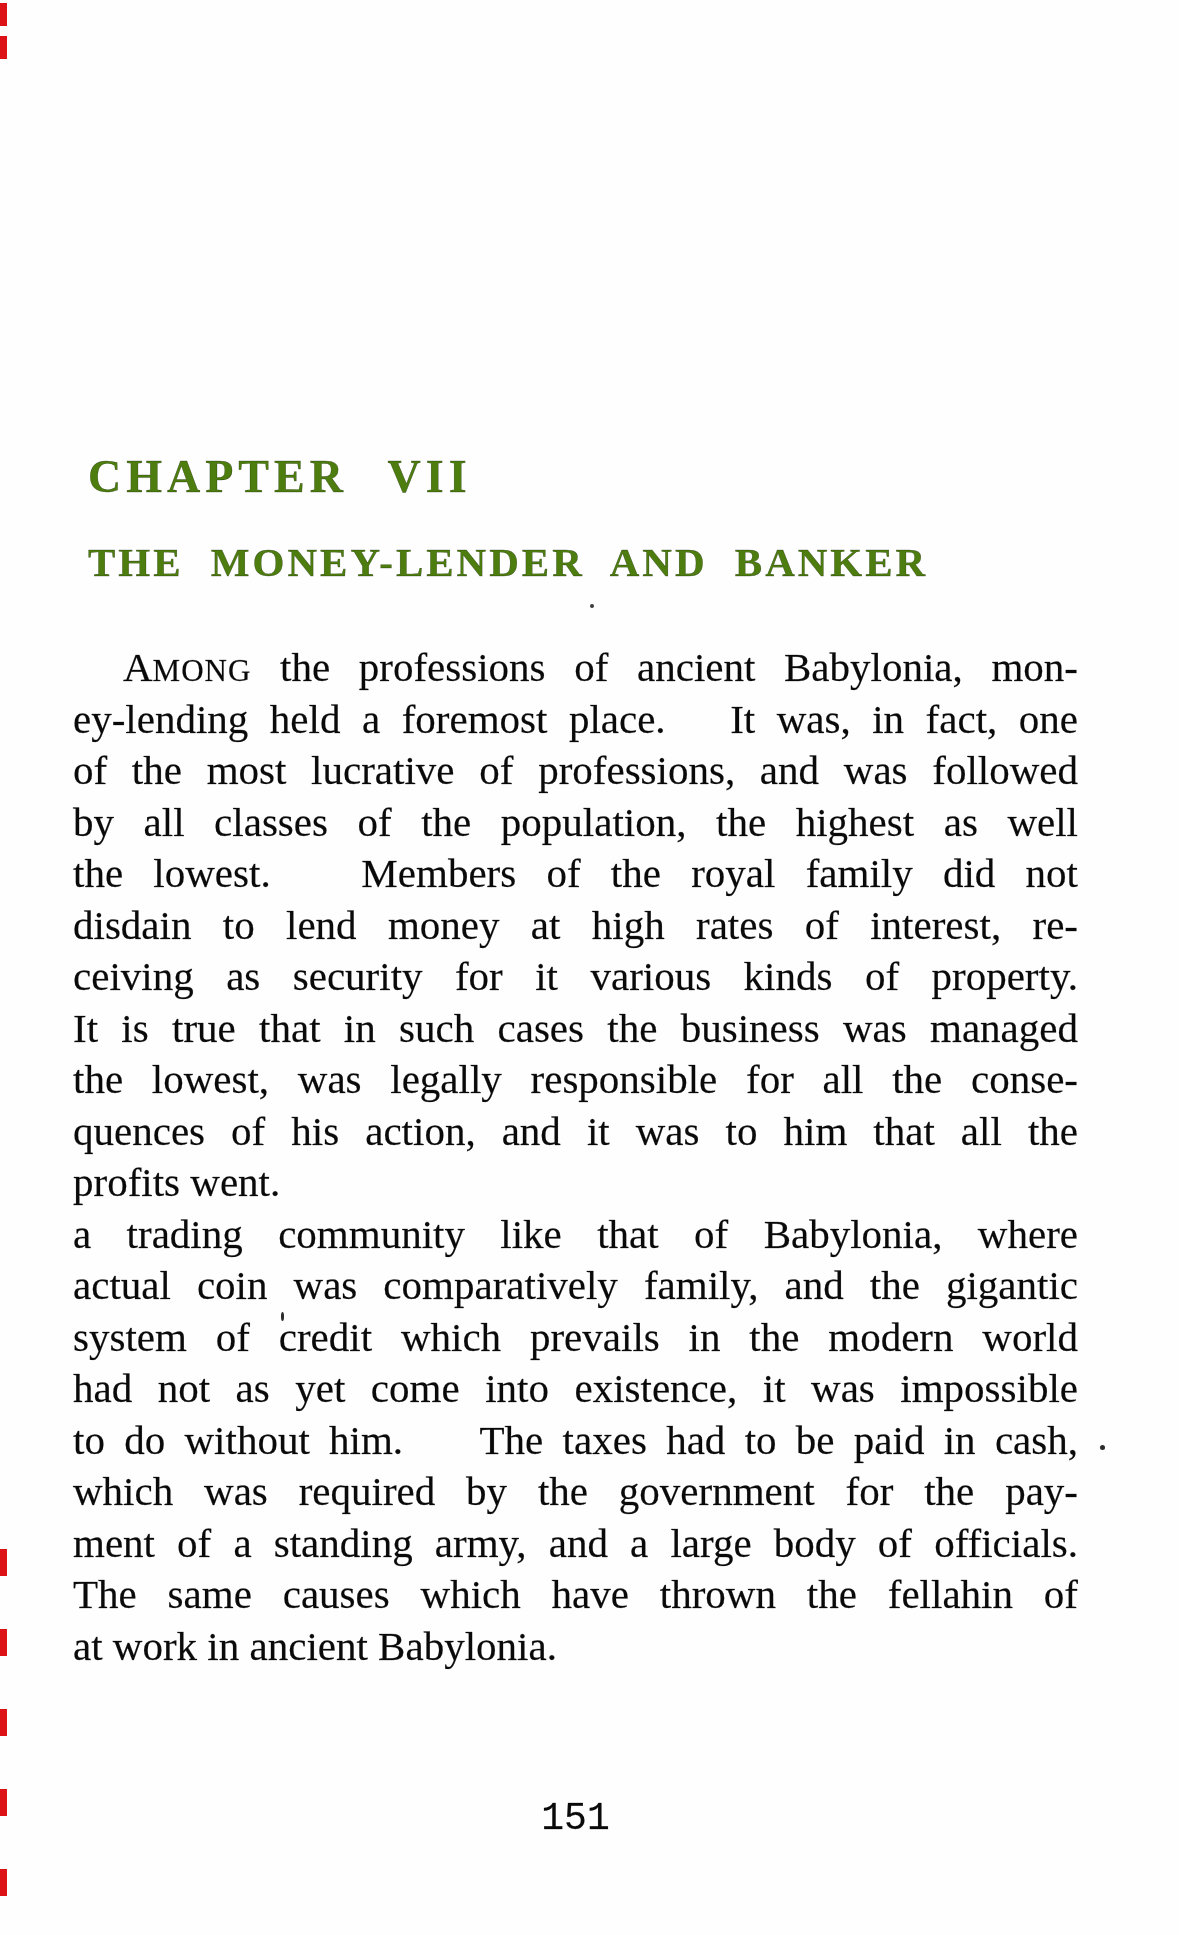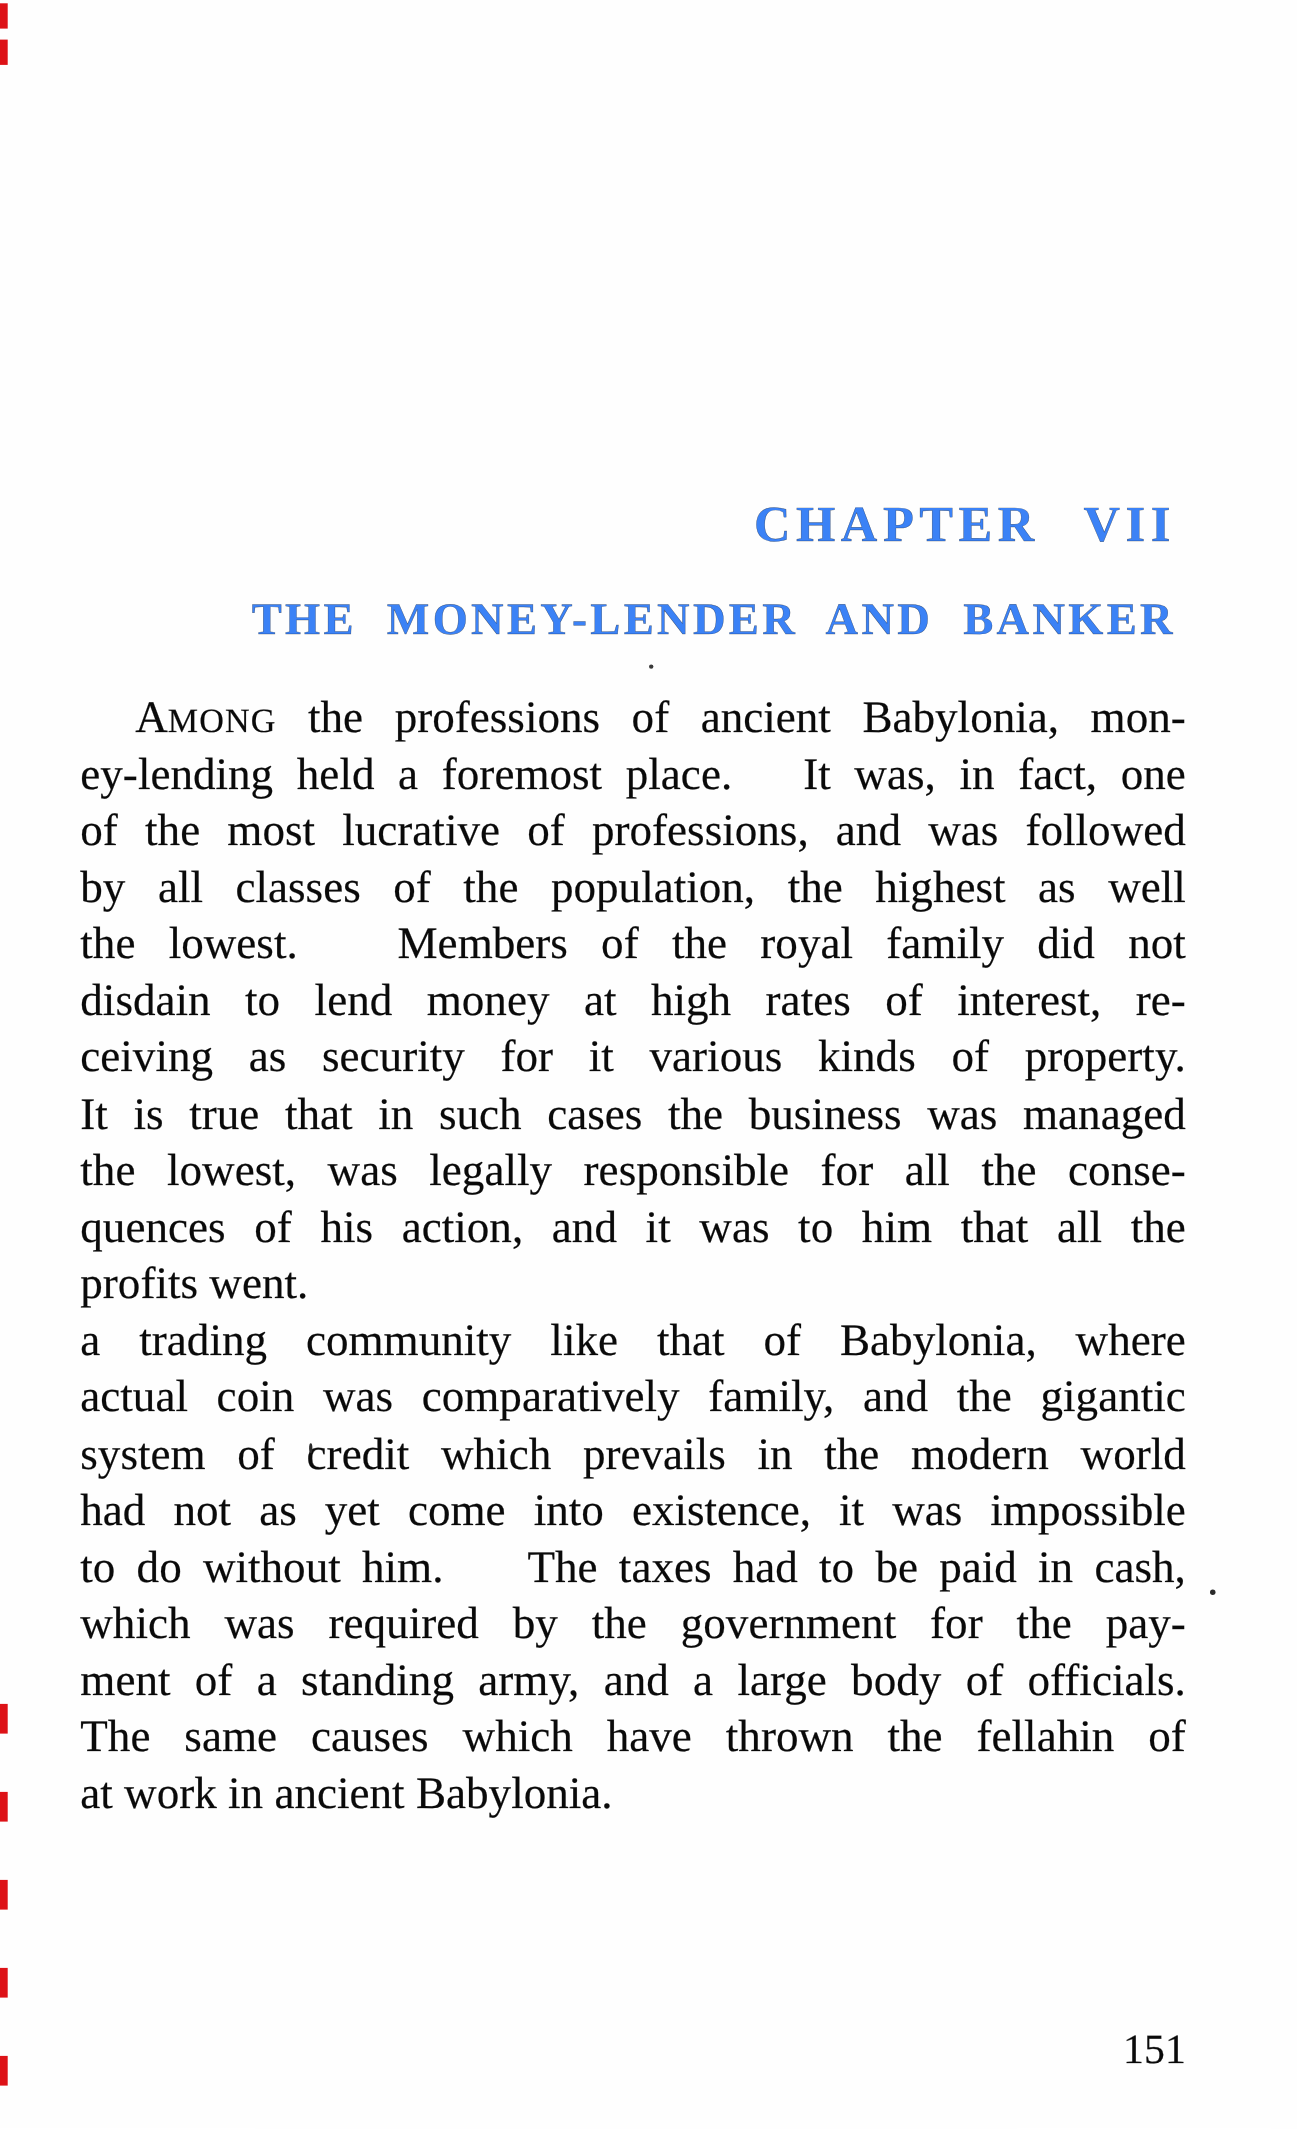--- a/index.html
+++ b/index.html
@@ -11,25 +11,25 @@
     position: relative;
     width: 1179px;
     height: 1935px;
     background: #fefefe;
     overflow: hidden;
     font-family: "Liberation Serif", "DejaVu Serif", serif;
     color: #0a0a0a;
   }
   .heading {
     position: absolute;
-    left: 64px;
+    left: 88px;
     width: 1005px;
-    text-align: right;
+    text-align: left;
     font-weight: bold;
-    color: #3b82f6;
+    color: #4d7c0f;
     -webkit-text-stroke: 0.4px rgba(0,0,0,0.5);
     white-space: nowrap;
   }
   #chapter-title {
     top: 453px;
     font-size: 46px;
     line-height: 47px;
     letter-spacing: 5px;
     word-spacing: 24px;
   }
@@ -51,36 +51,38 @@
   }
   .line {
     text-align: justify;
     text-align-last: justify;
     white-space: normal;
     height: 51.5px;
     overflow: visible;
   }
   .line.indent {
     text-indent: 50px;
+    margin-top: 16px;
   }
   .line.para-end {
     text-align-last: left;
   }
   .smallcaps {
     font-size: 31px;
     letter-spacing: 1px;
   }
   #page-number {
     position: absolute;
     left: 73px;
-    top: 1844px;
+    top: 1800px;
     width: 1005px;
-    text-align: right;
+    text-align: center;
     font-size: 38px;
     line-height: 38px;
+    font-family: Liberation Mono, monospace;
     -webkit-text-stroke: 0.3px rgba(0,0,0,0.55);
   }
   .mark {
     position: absolute;
   }
 </style>
 </head>
 <body>
 
 <div id="page">

